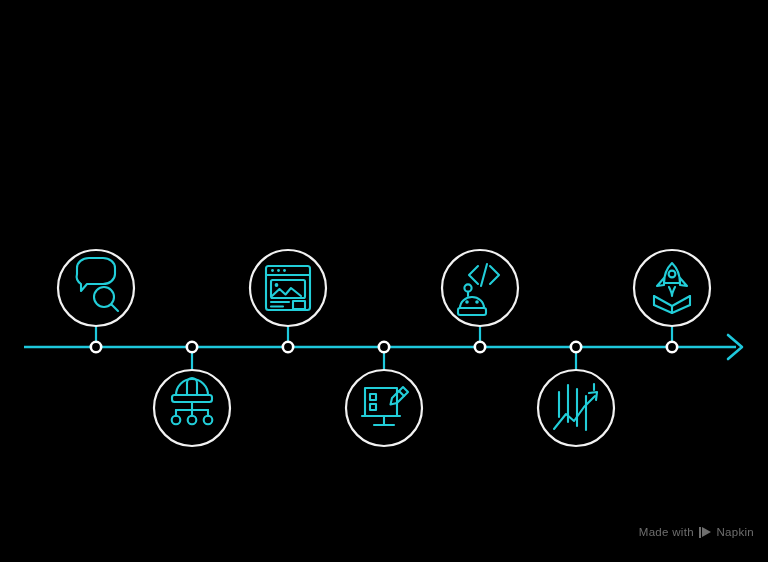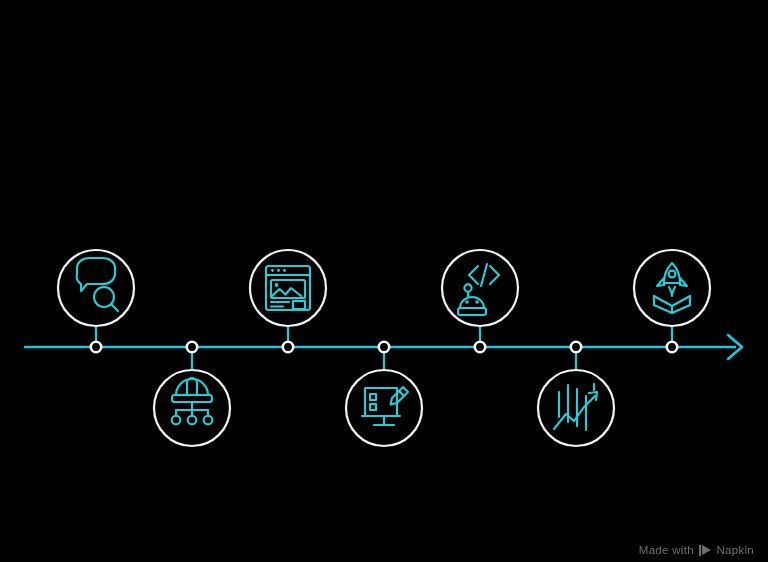--- a/index.html
+++ b/index.html
@@ -1,20 +1,20 @@
 <!DOCTYPE html>
 <html><head>
 <meta charset="utf-8">
 <style>
   html,body{margin:0;padding:0;background:#000;}
   body{width:768px;height:562px;overflow:hidden;
        font-family:"Liberation Sans", sans-serif;}
   #stage{position:relative;width:768px;height:562px;background:#000;}
   #svg{position:absolute;left:0;top:0;width:768px;height:562px;display:block;}
-  .wm{position:absolute;right:14px;bottom:6px;display:flex;align-items:center;
+  .wm{position:absolute;right:14px;bottom:24px;display:flex;align-items:center;
       gap:5px;color:#6e6e6e;font-size:11.5px;letter-spacing:.3px;
       font-family:"Liberation Sans", sans-serif;}
   .wm-tri{width:0;height:0;border-left:9px solid #6e6e6e;
           border-top:5.5px solid transparent;border-bottom:5.5px solid transparent;}
   .wm-bar{width:2.5px;height:11px;background:#6e6e6e;margin-right:1px;}
   .wm-mark{display:flex;align-items:center;}
 </style>
 </head>
 <body>
 

